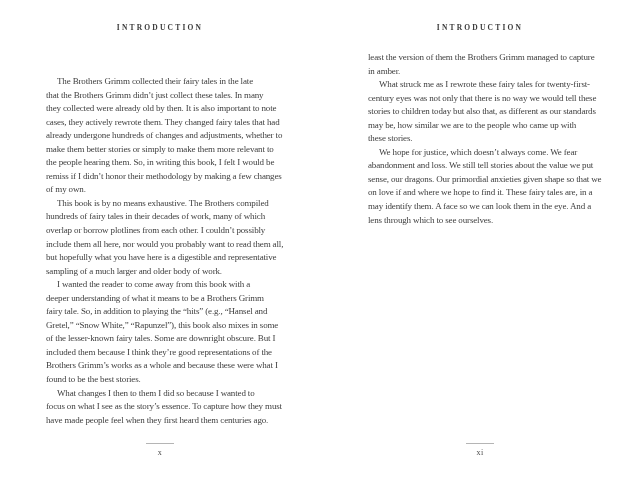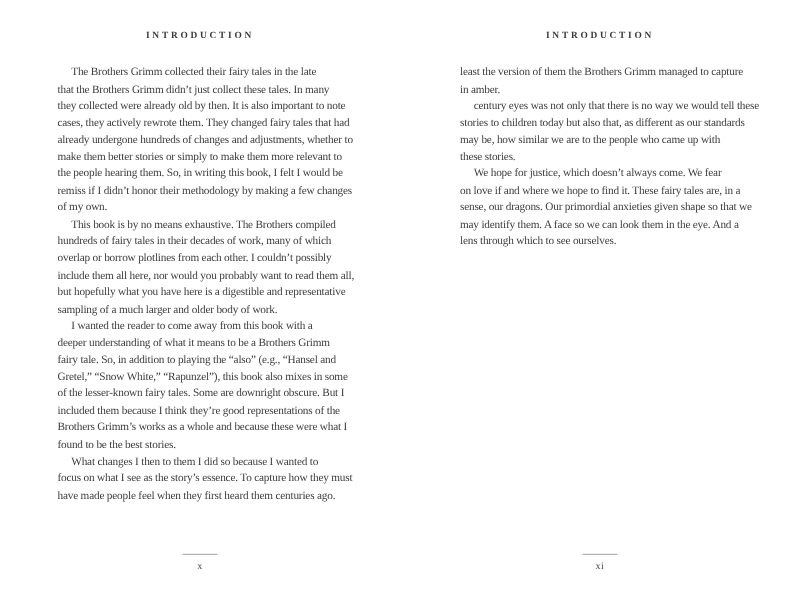--- a/index.html
+++ b/index.html
@@ -34,21 +34,21 @@
     letter-spacing: 2.2px;
     color: #3a3a3a;
   }
   .body-text {
     position: absolute;
     top: 51px;
     font-size: 9px;
     line-height: 13.55px;
     letter-spacing: -0.15px;
   }
-  .page-left .body-text  { left: 46px; }
+  .page-left .body-text  { left: 46px; margin-top: 24px; }
   .page-right .body-text { left: 48px; }
   .line {
     white-space: nowrap;
     height: 13.55px;
   }
   .paragraph.indent .line:first-child {
     text-indent: 11px;
   }
   .page-footer {
     position: absolute;
@@ -92,21 +92,21 @@
           <div class="line">This book is by no means exhaustive. The Brothers compiled</div>
           <div class="line">hundreds of fairy tales in their decades of work, many of which</div>
           <div class="line">overlap or borrow plotlines from each other. I couldn’t possibly</div>
           <div class="line">include them all here, nor would you probably want to read them all,</div>
           <div class="line">but hopefully what you have here is a digestible and representative</div>
           <div class="line">sampling of a much larger and older body of work.</div>
         </div>
         <div class="paragraph indent">
           <div class="line">I wanted the reader to come away from this book with a</div>
           <div class="line">deeper understanding of what it means to be a Brothers Grimm</div>
-          <div class="line">fairy tale. So, in addition to playing the “also” (e.g., “Hansel and</div>
+          <div class="line">fairy tale. So, in addition to playing the “hits” (e.g., “Hansel and</div>
           <div class="line">Gretel,” “Snow White,” “Rapunzel”), this book also mixes in some</div>
           <div class="line">of the lesser-known fairy tales. Some are downright obscure. But I</div>
           <div class="line">included them because I think they’re good representations of the</div>
           <div class="line">Brothers Grimm’s works as a whole and because these were what I</div>
           <div class="line">found to be the best stories.</div>
         </div>
         <div class="paragraph indent">
           <div class="line">What changes I then to them I did so because I wanted to</div>
           <div class="line">focus on what I see as the story’s essence. To capture how they must</div>
           <div class="line">have made people feel when they first heard them centuries ago.</div>
@@ -119,29 +119,31 @@
   </section>
 
   <section class="page page-right">
     <header class="running-head">INTRODUCTION</header>
     <div class="body-text">
         <div class="paragraph">
           <div class="line">least the version of them the Brothers Grimm managed to capture</div>
           <div class="line">in amber.</div>
         </div>
         <div class="paragraph indent">
+          <div class="line">What struck me as I rewrote these fairy tales for twenty-first-</div>
           <div class="line">century eyes was not only that there is no way we would tell these</div>
           <div class="line">stories to children today but also that, as different as our standards</div>
           <div class="line">may be, how similar we are to the people who came up with</div>
           <div class="line">these stories.</div>
         </div>
         <div class="paragraph indent">
           <div class="line">We hope for justice, which doesn’t always come. We fear</div>
+          <div class="line">abandonment and loss. We still tell stories about the value we put</div>
+          <div class="line">sense, our dragons. Our primordial anxieties given shape so that we</div>
           <div class="line">on love if and where we hope to find it. These fairy tales are, in a</div>
-          <div class="line">sense, our dragons. Our primordial anxieties given shape so that we</div>
           <div class="line">may identify them. A face so we can look them in the eye. And a</div>
           <div class="line">lens through which to see ourselves.</div>
         </div>
       </div>
     <footer class="page-footer">
       <div class="folio-rule"></div>
       <div class="folio">xi</div>
     </footer>
   </section>
 

